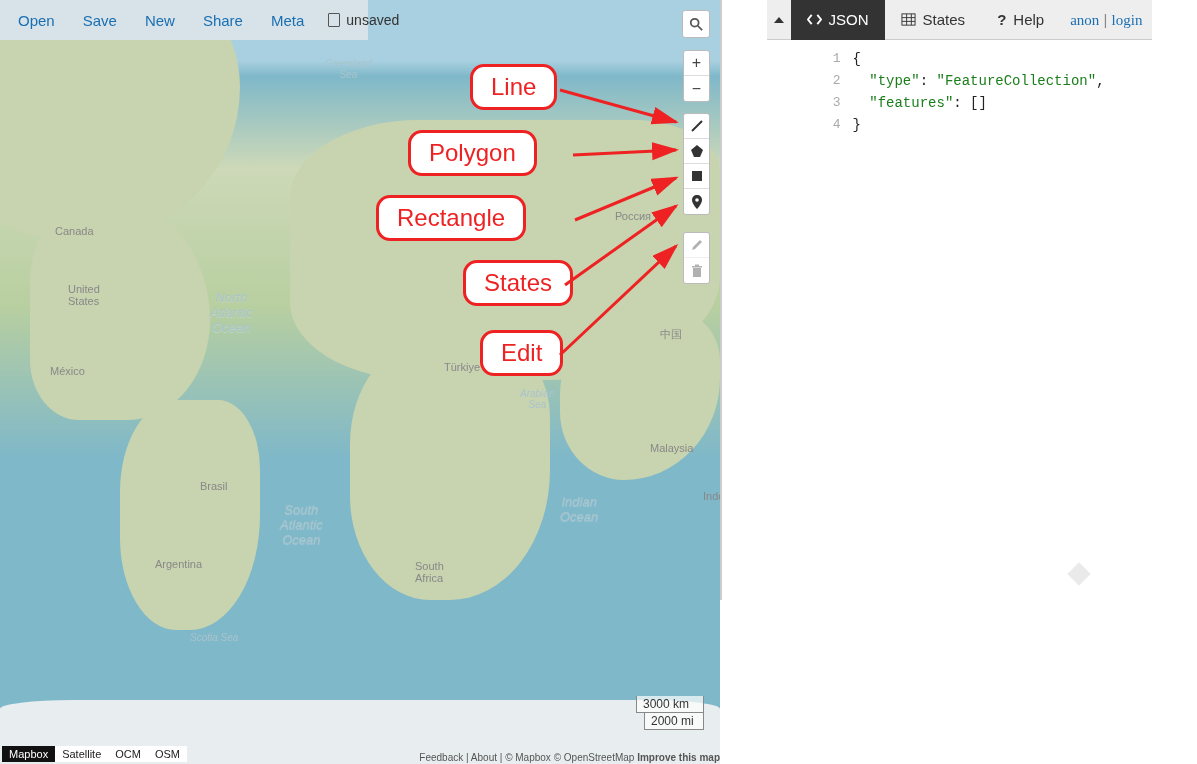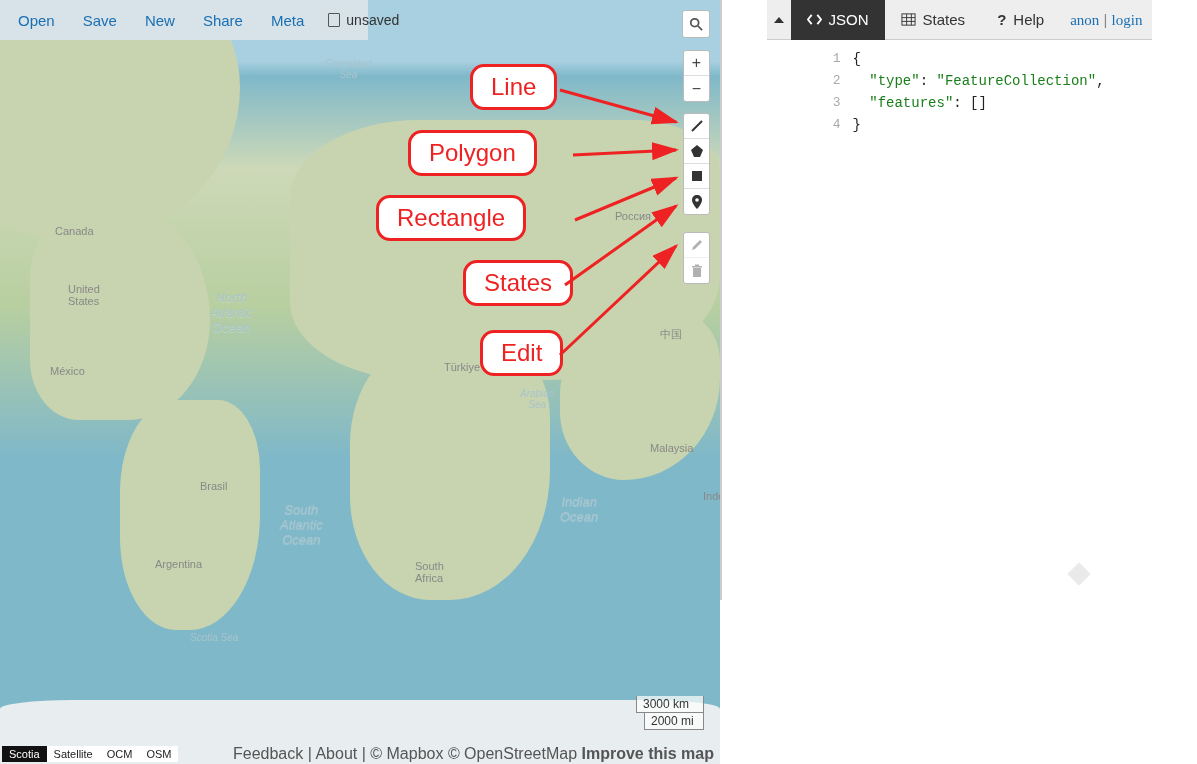--- a/index.html
+++ b/index.html
@@ -41,21 +41,21 @@
 
 .scale-box { position: absolute; right: 16px; bottom: 34px; display: flex; flex-direction: column; align-items: flex-end; font-size: 12px; color: #333; }
 .scale-bar { border: 1px solid #888; border-top: none; background: rgba(255,255,255,0.7); padding: 1px 6px; }
 
 
 .layers { position: absolute; left: 2px; bottom: 2px; display: flex; font-size: 11px; }
 .layers div { padding: 2px 7px; background: #fff; color: #222; cursor: pointer; }
 .layers div.active { background: #111; color: #fff; }
 
 
-.attrib { position: absolute; right: 6px; bottom: 1px; font-size: 16px; color: #555; }
+.attrib { position: absolute; right: 0; bottom: 1px; font-size: 10px; color: #555; }
 .attrib a { color: #555; }
 .attrib .improve { font-weight: bold; }
 
 
 .toolbar-right { height: 40px; background: #eee; display: flex; align-items: center; border-bottom: 1px solid #ccc; position: relative; }
 .collapse-btn { width: 24px; height: 40px; display: flex; align-items: center; justify-content: center; cursor: pointer; color: #333; }
 .tab { padding: 0 16px; height: 40px; display: flex; align-items: center; gap: 7px; cursor: pointer; color: #333; font-size: 15px; }
 .tab.active { background: #333; color: #fff; }
 .tab svg { width: 15px; height: 15px; }
 .user-area { margin-left: auto; padding: 0 10px; color: #888; font-size: 15px; }
@@ -197,21 +197,21 @@
         <line x1="565" y1="285" x2="676" y2="206" stroke="#e22" stroke-width="3" marker-end="url(#ah)"></line>
         <line x1="560" y1="355" x2="676" y2="246" stroke="#e22" stroke-width="3" marker-end="url(#ah)"></line>
       </svg>
 
       <div class="scale-box">
         <div class="scale-bar" style="width:68px;">3000 km</div>
         <div class="scale-bar" style="width:60px;">2000 mi</div>
       </div>
 
       <div class="layers">
-        <div class="active">Scotia</div>
+        <div class="active">Mapbox</div>
         <div>Satellite</div>
         <div>OCM</div>
         <div>OSM</div>
       </div>
 
       <div class="attrib">
         <a>Feedback</a> | 
         <a>About</a> | 
         <span>© Mapbox</span>
         <span>© OpenStreetMap</span>

